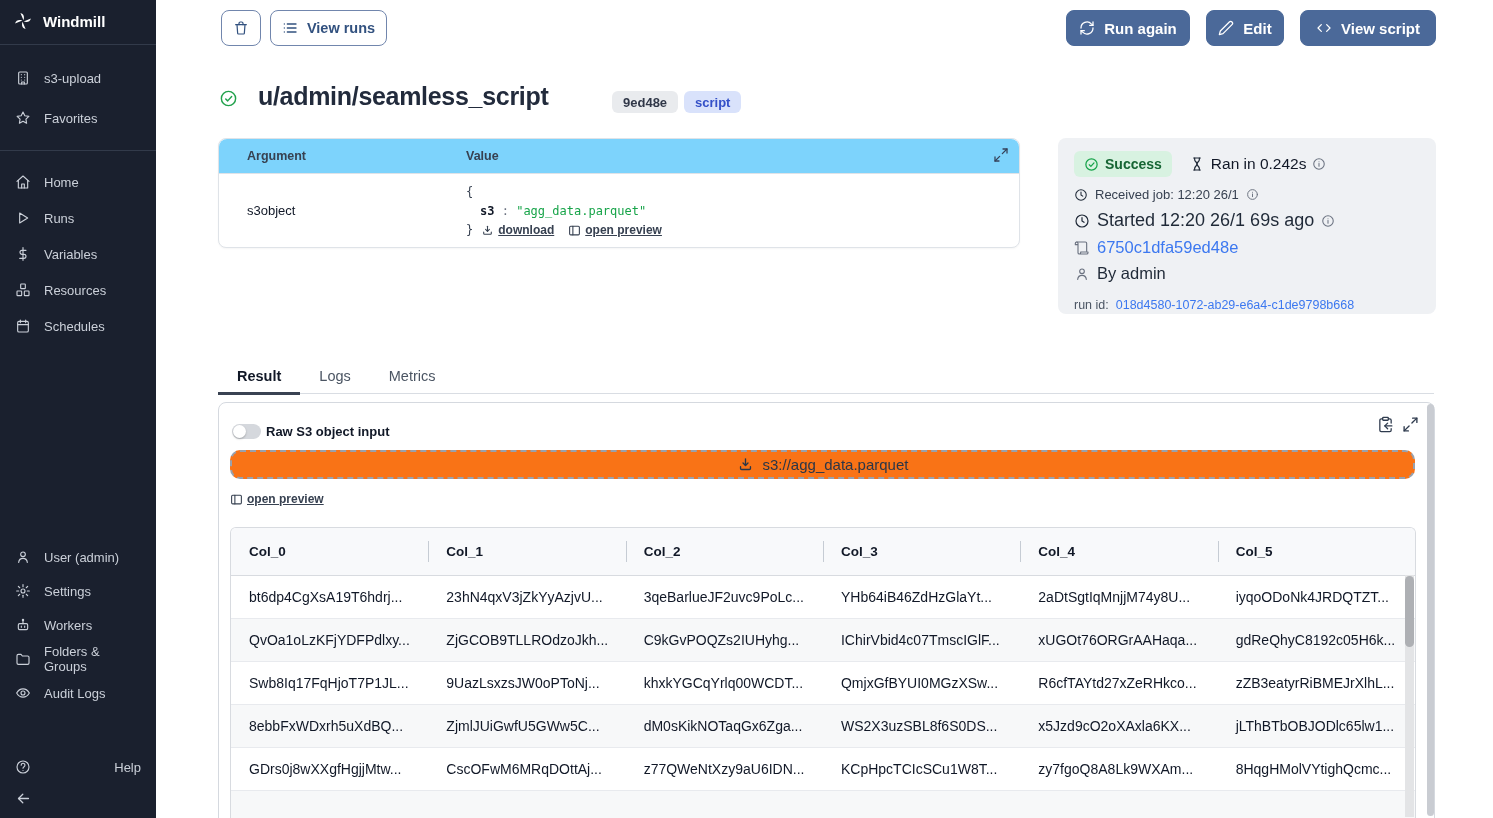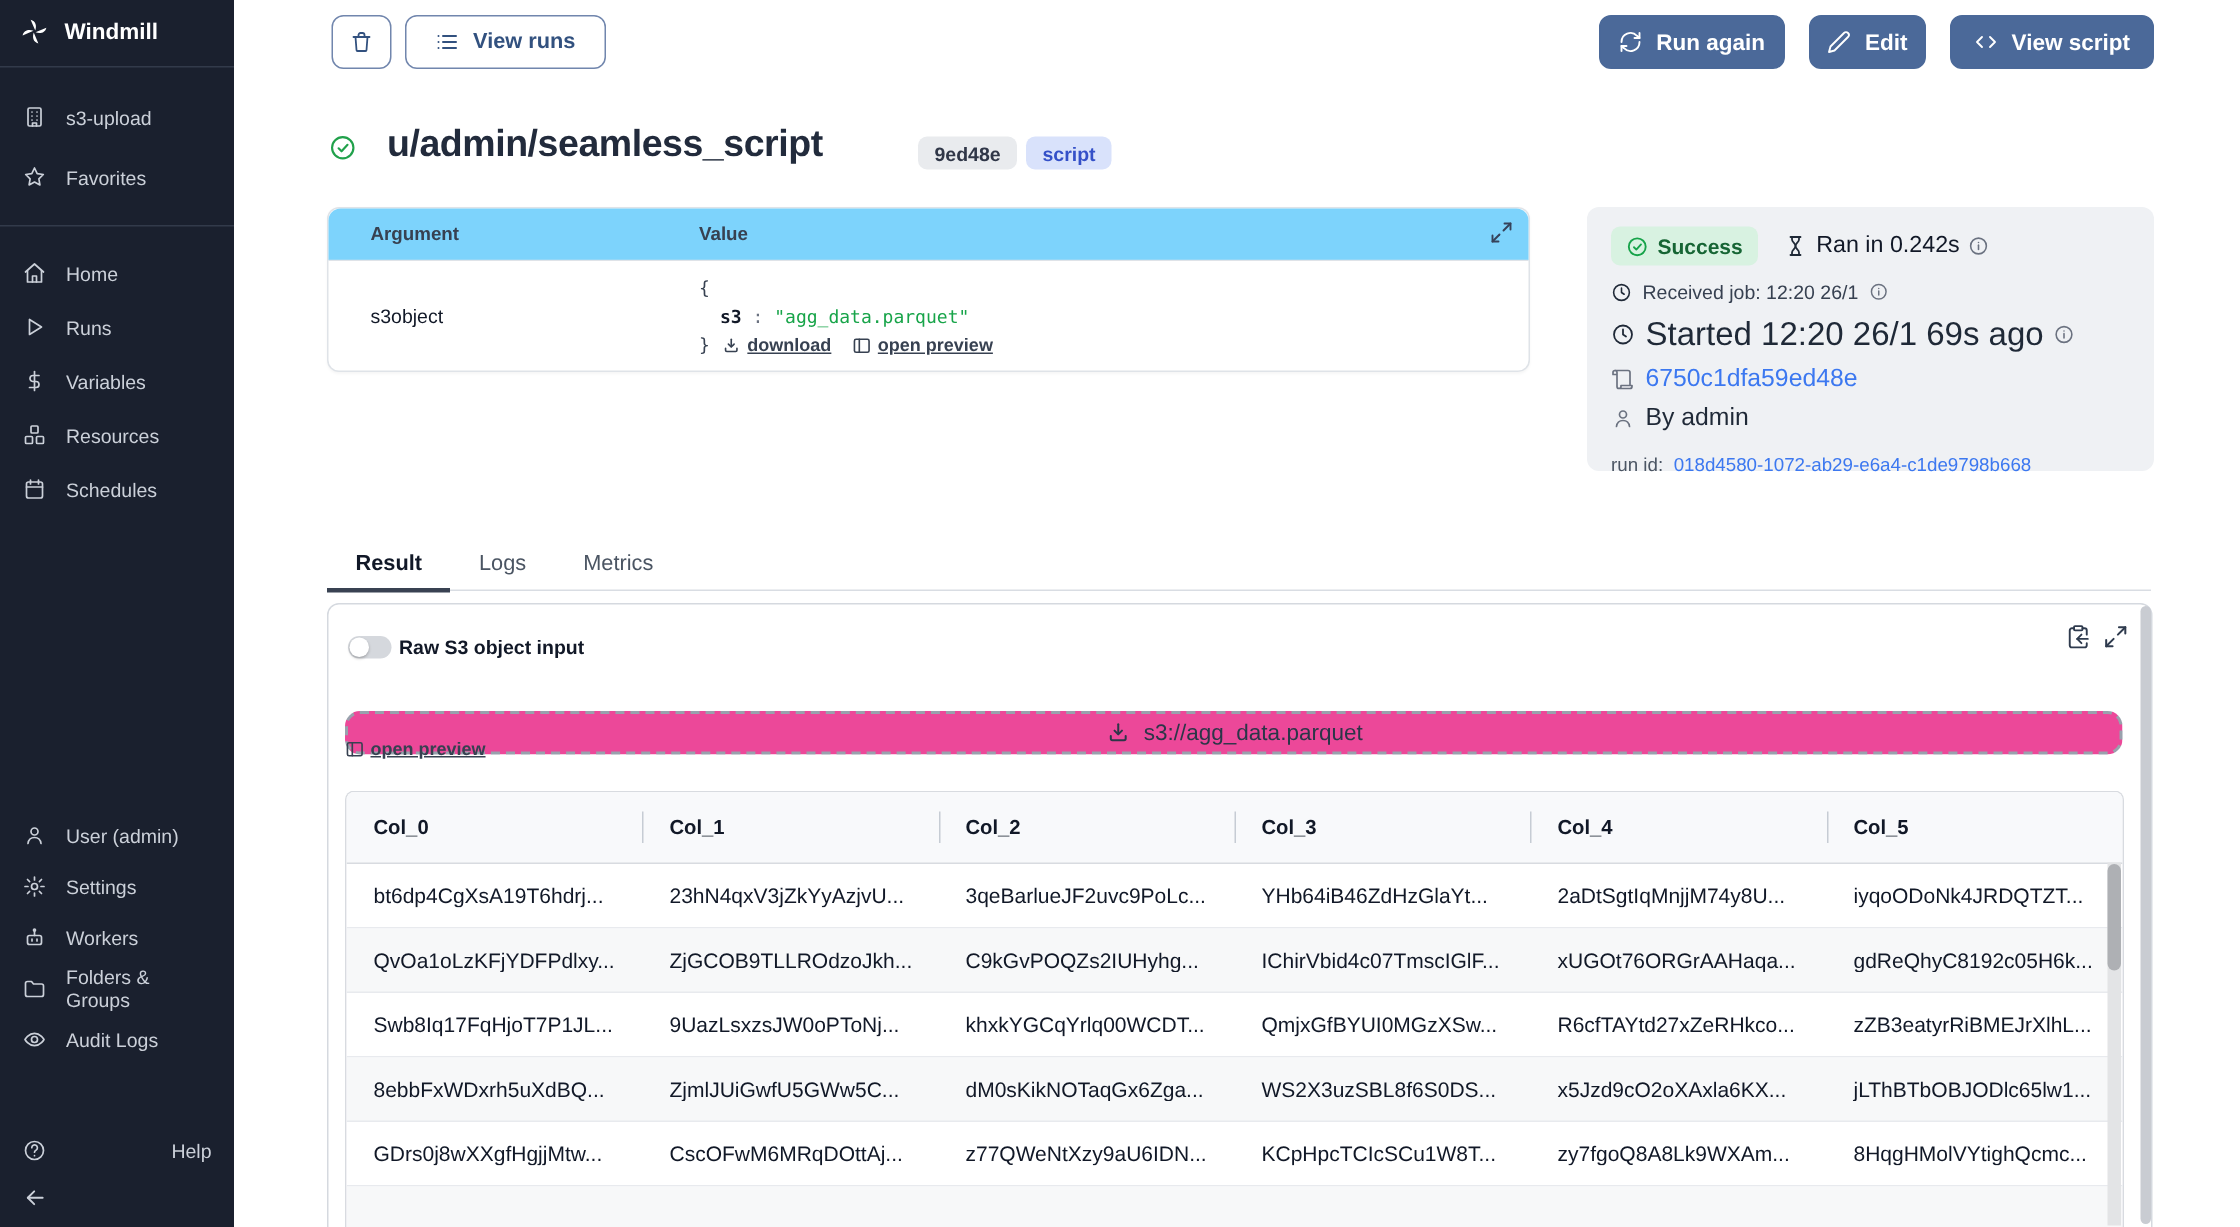--- a/index.html
+++ b/index.html
@@ -24,21 +24,21 @@
   .back-arrow{position:absolute;left:13px;top:788px;color:#cbd0d9;background:none;border:none;padding:2px;cursor:pointer;}
   .back-arrow svg{width:17px;height:17px;}
 
   
   .btn{display:flex;align-items:center;justify-content:center;gap:9px;border-radius:8px;font-family:inherit;font-size:14.5px;font-weight:600;cursor:pointer;position:absolute;height:36px;top:10px;}
   .btn-outline{background:#fff;border:1px solid #7186ad;color:#32517f;}
   .btn-outline svg{width:16px;height:16px;}
   .btn-filled{background:#4b6999;border:1px solid #4b6999;color:#fff;font-size:15px;}
   .btn-filled svg{width:16px;height:16px;}
   #btn-delete{left:221px;width:40px;}
-  #btn-view-runs{left:270px;width:134px;}
+  #btn-view-runs{left:270px;width:117px;}
   #btn-run-again{left:1066px;width:124px;}
   #btn-edit{left:1206px;width:78px;}
   #btn-view-script{left:1300px;width:136px;}
 
   
   .title-check{position:absolute;left:219px;top:89px;color:#21a14b;}
   .title-check svg{width:19px;height:19px;}
   .page-title{position:absolute;left:258px;top:82px;font-size:25px;font-weight:800;color:#222b3c;letter-spacing:-0.3px;margin:0;}
   .badge{position:absolute;top:91px;height:22px;display:flex;align-items:center;padding:0 11px;border-radius:6px;font-size:13px;font-weight:700;}
   #badge-hash{left:612px;background:#e9ebee;color:#303748;}
@@ -63,41 +63,41 @@
 
   
   .status-card{position:absolute;left:1058px;top:138px;width:378px;height:176px;background:#eff1f4;border-radius:8px;padding:13px 16px;box-sizing:border-box;}
   .sc-row{display:flex;align-items:center;gap:7px;}
   .success-badge{display:inline-flex;align-items:center;gap:6px;background:#d8f2e1;color:#166534;border-radius:6px;height:26px;padding:0 10px;font-size:14px;font-weight:600;}
   .success-badge svg{width:15px;height:15px;color:#17a34a;}
   .ran-in{display:flex;align-items:center;gap:6px;font-size:15.5px;font-weight:500;color:#111827;margin-left:10px;}
   .ic-dark{color:#1f2937;}
   .ic-gray{color:#6b7280;}
   .sc-row2{margin-top:10px;font-size:13px;color:#374151;}
-  .sc-row3{margin-top:8px;font-size:22px;color:#1f2937;}
+  .sc-row3{margin-top:8px;font-size:18px;color:#1f2937;}
   .sc-row4{margin-top:7px;font-size:16.5px;}
   .sc-row5{margin-top:7px;font-size:16.5px;color:#1f2937;}
   .sc-row6{margin-top:15px;font-size:12.5px;color:#4b5563;}
   .blue-link{color:#3c78f0;text-decoration:none;cursor:pointer;}
 
   
   .tabbar{position:absolute;left:218px;top:366px;width:1216px;display:flex;border-bottom:1px solid #d9dde3;}
   .tab{background:none;border:none;border-bottom:3px solid transparent;margin-bottom:-2px;padding:0 19px 6px;height:29px;font-family:inherit;font-size:14.5px;color:#4b5563;cursor:pointer;}
   .tab.active{color:#111827;font-weight:600;border-bottom-color:#394252;}
 
   
   .result-card{position:absolute;left:218px;top:402px;width:1217px;height:470px;background:#fff;border:1px solid #d5d9df;border-radius:8px;box-sizing:border-box;}
   .card-scrollbar{position:absolute;left:1427px;top:404px;width:7px;height:412px;background:#c9ccd2;border-radius:4px;cursor:pointer;}
   .result-icons{position:absolute;left:1377px;top:416px;display:flex;gap:8px;color:#2f3b4e;}
   .result-icons button{background:none;border:none;color:inherit;padding:0;cursor:pointer;}
   .result-icons svg{width:17px;height:17px;}
   .toggle{position:absolute;left:232px;top:424px;width:29px;height:15px;background:#d5d8dd;border-radius:999px;border:none;cursor:pointer;padding:0;}
   .toggle .knob{position:absolute;left:1px;top:1px;width:13px;height:13px;background:#fff;border-radius:50%;box-shadow:0 1px 2px rgba(0,0,0,.25);}
   .toggle-label{position:absolute;left:266px;top:424px;font-size:13px;font-weight:700;color:#111827;}
-  .s3-box{position:absolute;left:230px;top:450px;width:1185px;height:29px;border:2px dashed #99a1ad;border-radius:10px;background:#ec4899;display:flex;align-items:center;justify-content:center;gap:9px;font-family:inherit;font-size:15px;font-weight:500;color:#2b3648;cursor:pointer;margin-top:24px;}
+  .s3-box{position:absolute;left:230px;top:450px;width:1185px;height:29px;border:2px dashed #99a1ad;border-radius:10px;background:#f97316;display:flex;align-items:center;justify-content:center;gap:9px;font-family:inherit;font-size:15px;font-weight:500;color:#2b3648;cursor:pointer;}
   .s3-box svg{width:17px;height:17px;}
   .preview-link2{position:absolute;left:230px;top:492px;}
 
   
   .dtable{position:absolute;left:230px;top:527px;width:1186px;border:1px solid #d8dbe0;border-bottom:none;border-radius:6px 6px 0 0;box-sizing:border-box;overflow:hidden;}
   .thead{display:grid;grid-template-columns:repeat(6,1fr);height:47px;background:#f8f9fb;border-bottom:1px solid #d8dbe0;align-items:center;}
   .th{padding-left:18px;font-size:13.5px;font-weight:700;color:#111827;position:relative;height:100%;display:flex;align-items:center;box-sizing:border-box;}
   .th + .th::before{content:"";position:absolute;left:0;top:13px;height:21px;width:1px;background:#c6ccd4;}
   .tr{display:grid;grid-template-columns:repeat(6,1fr);height:42px;align-items:center;border-bottom:1px solid #e8eaee;background:#fff;}
   .tr.even{background:#f7f8f9;}

